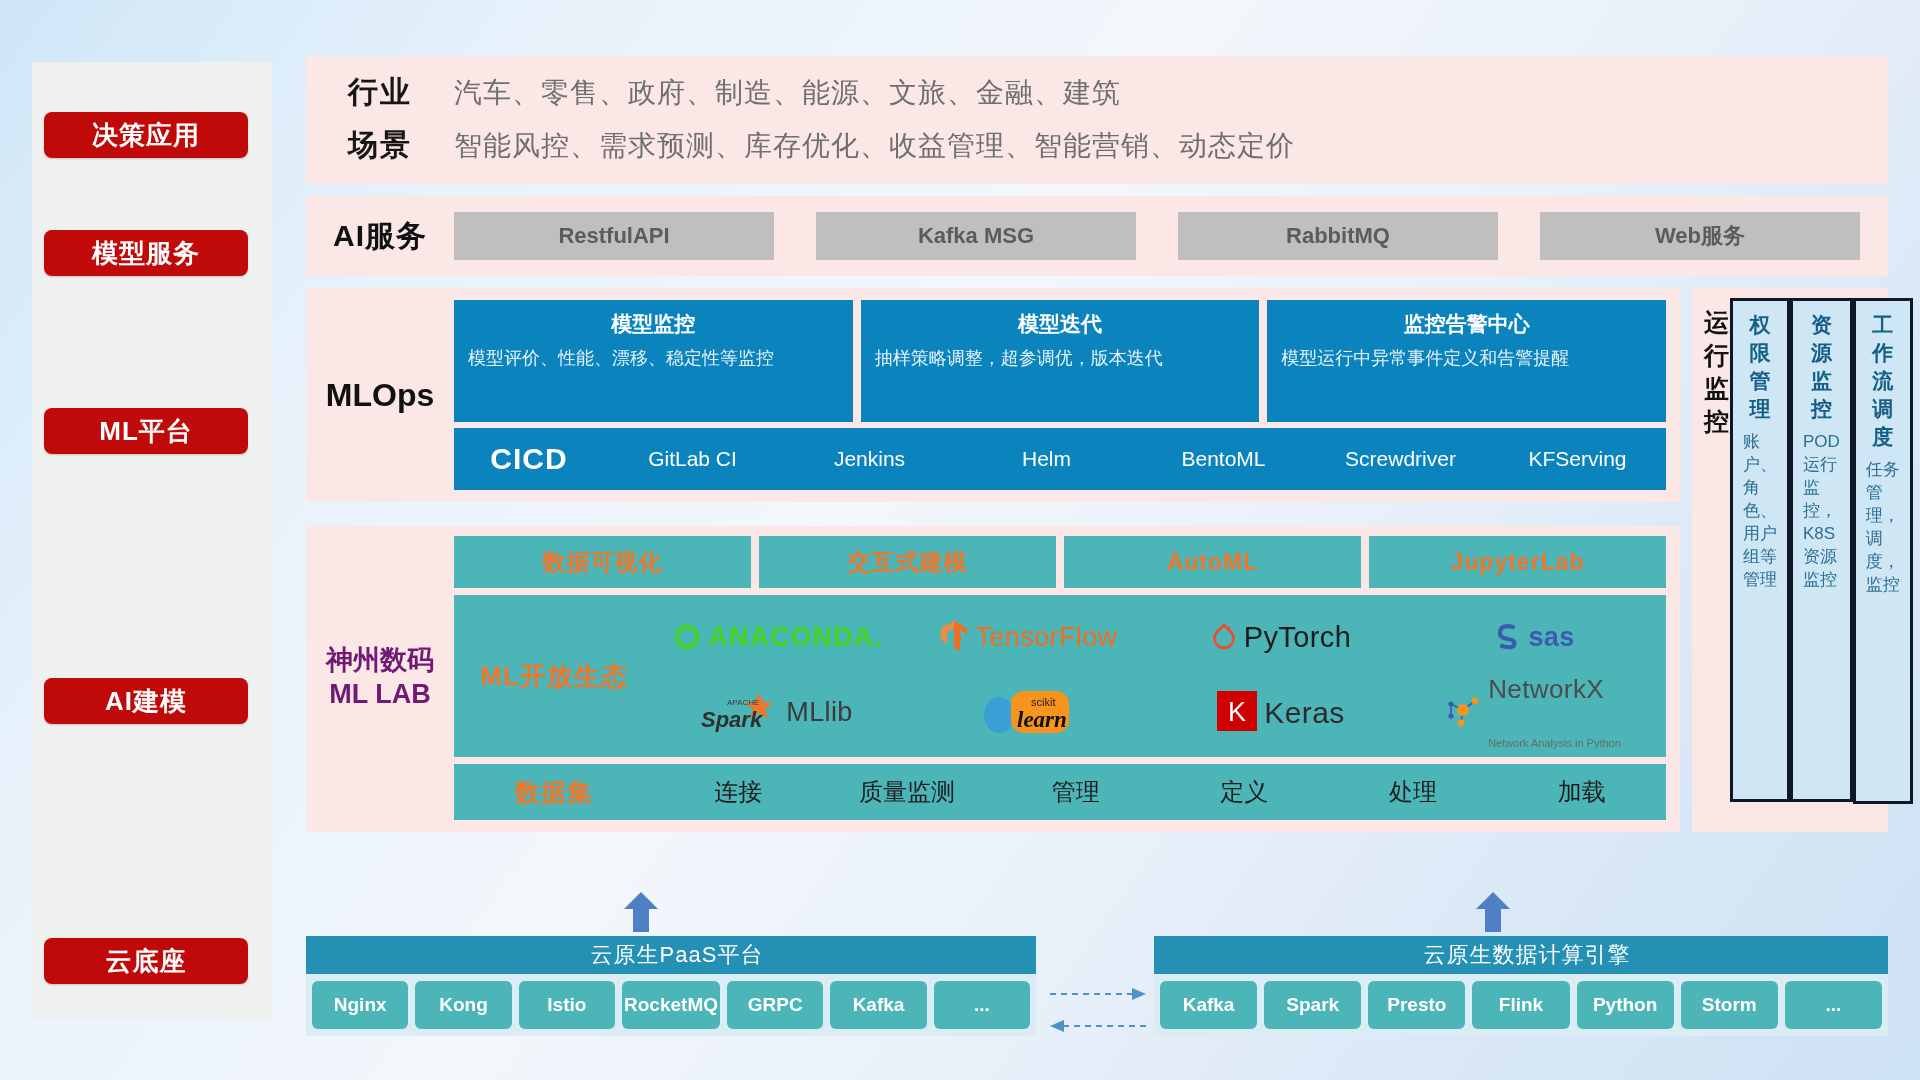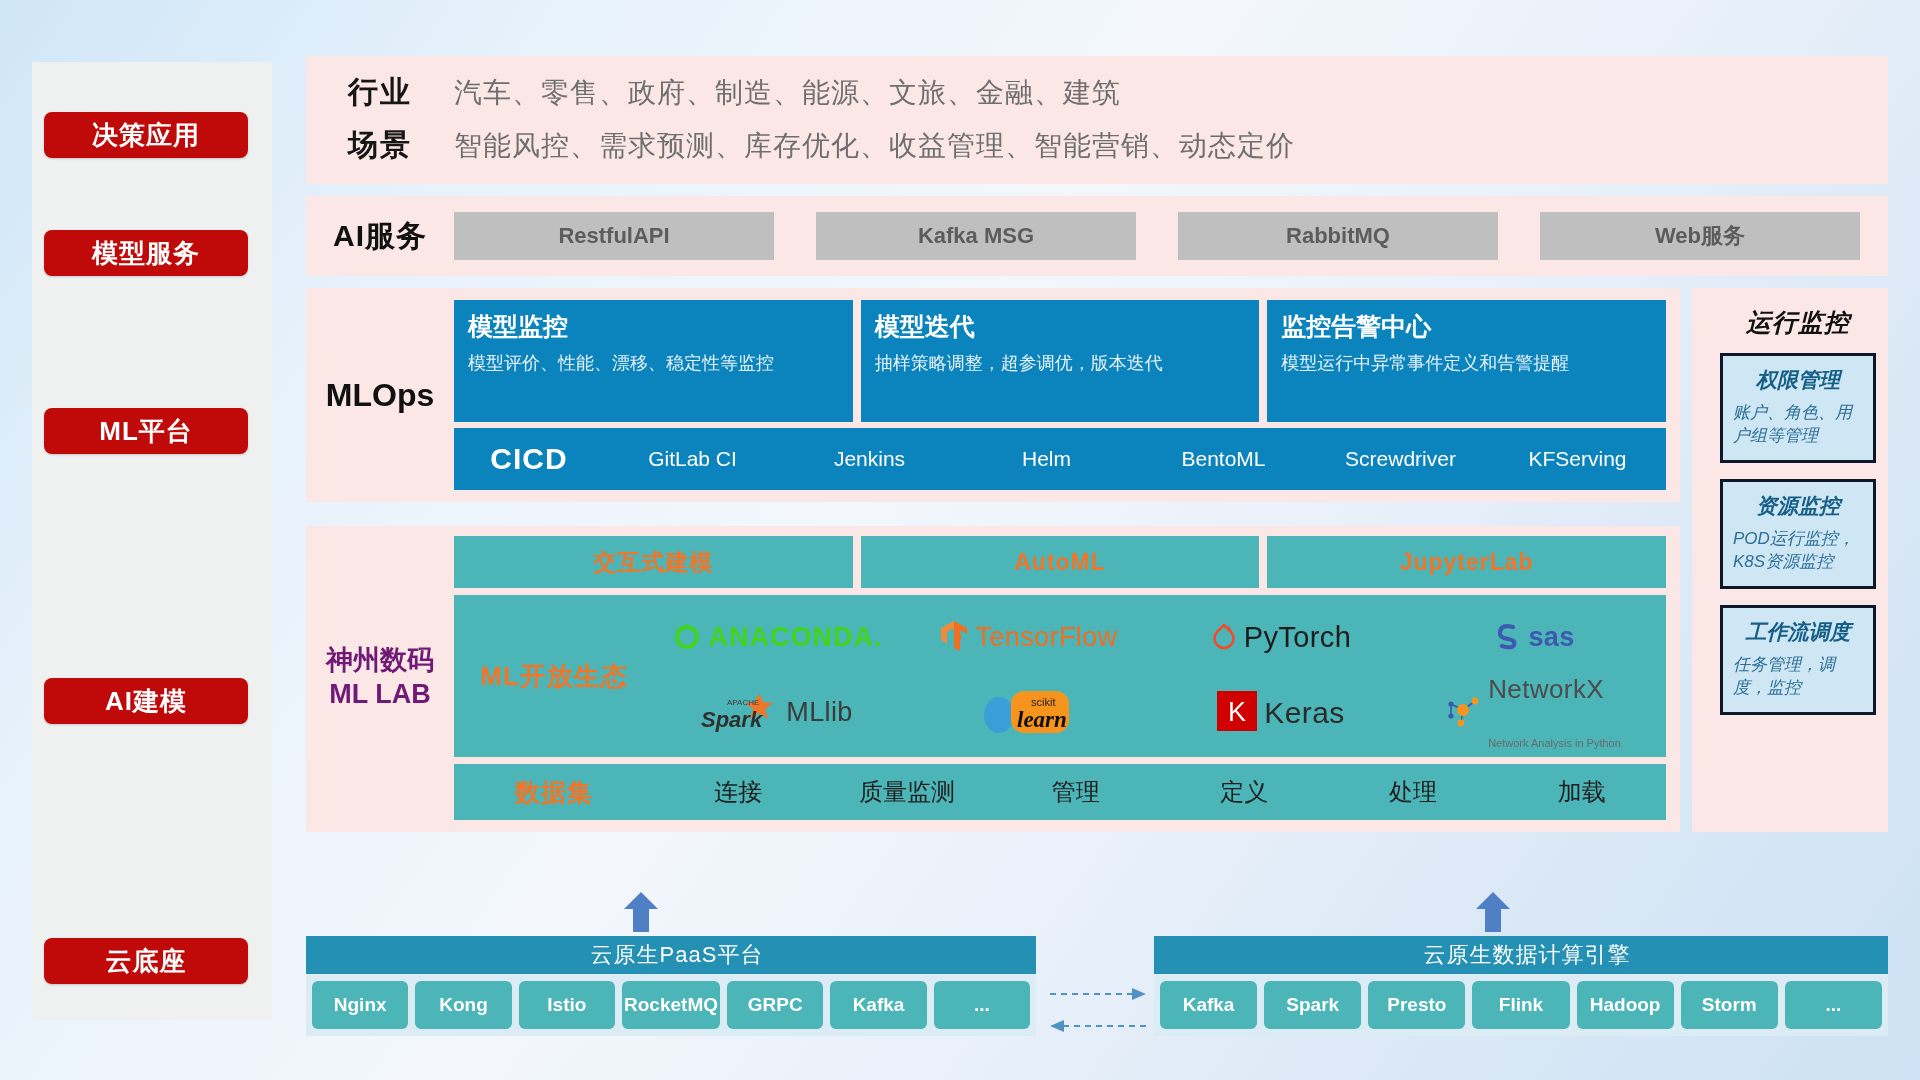--- a/index.html
+++ b/index.html
@@ -55,22 +55,22 @@
     flex:1;height:48px;background:#bfbfbf;color:#5c5c5c;
     display:flex;align-items:center;justify-content:center;
     font-size:22px;font-weight:bold;
   }
 
   
   .mid{display:flex;gap:12px;margin-top:12px;}
   .mid-left{flex:1;display:flex;flex-direction:column;gap:12px;}
   .mid-right{
     width:196px;flex:0 0 196px;background:#fbe8e6;
-    padding:10px 12px 14px 28px;box-sizing:border-box;
-    display:flex;flex-direction:column;font-style:italic;
+    padding:10px 12px 14px 12px;box-sizing:border-box;
+    display:flex;flex-direction:row;
   }
   .mon-title{
     text-align:center;font-size:25px;font-weight:bold;color:#111;
     margin:8px 0 14px 0;letter-spacing:1px;
   }
   .mon-card{
     background:#cfe6f5;border:3px solid #0f172a;
     padding:8px 10px 12px 10px;margin-bottom:16px;box-sizing:border-box;
   }
   .mon-card:last-child{margin-bottom:14px;}
@@ -85,21 +85,21 @@
   .ops-key{
     width:148px;flex:0 0 148px;display:flex;align-items:center;justify-content:center;
     font-size:32px;font-weight:bold;color:#111;
   }
   .ops-body{flex:1;display:flex;flex-direction:column;gap:6px;padding-right:14px;}
   .ops-cards{display:flex;gap:8px;}
   .ops-card{
     flex:1;background:#0b84bd;color:#fff;padding:10px 14px 14px 14px;
     box-sizing:border-box;min-height:122px;
   }
-  .ops-card h3{margin:0 0 8px 0;font-size:25px;font-weight:bold;}
+  .ops-card h3{margin:0 0 8px 0;text-align:center;font-size:21px;font-weight:bold;}
   .ops-card p{margin:0;font-size:18px;line-height:1.38;color:#e7f3fa;}
   .cicd{
     background:#0b84bd;color:#fff;display:flex;align-items:center;
     height:62px;overflow:hidden;
   }
   .cicd-label{
     flex:0 0 150px;text-align:center;font-size:30px;font-weight:bold;letter-spacing:1px;
   }
   .cicd-item{
     flex:1;text-align:center;font-size:21px;line-height:1.05;
@@ -242,20 +242,21 @@
 
         <div class="lab">
           <div class="lab-key">
             <div>
               <div>神州数码</div>
               <div>ML LAB</div>
             </div>
           </div>
           <div class="lab-body">
             <div class="lab-tabs">
+              <div class="lab-tab">数据可视化</div>
               <div class="lab-tab">交互式建模</div>
               <div class="lab-tab">AutoML</div>
               <div class="lab-tab">JupyterLab</div>
             </div>
 
             <div class="eco">
               <div class="eco-label">ML开放生态</div>
               <div class="eco-grid">
 
                 <div class="logo">
@@ -419,20 +420,20 @@
       </div>
     </div>
 
     <div class="cl-col cl-right">
       <div class="cl-head">云原生数据计算引擎</div>
       <div class="cl-body">
         <div class="cl-pill">Kafka</div>
         <div class="cl-pill">Spark</div>
         <div class="cl-pill">Presto</div>
         <div class="cl-pill">Flink</div>
-        <div class="cl-pill">Hadoop</div>
+        <div class="cl-pill">Python</div>
         <div class="cl-pill">Storm</div>
         <div class="cl-pill">...</div>
       </div>
     </div>
   </div>
 
 </div>
 
 </body></html>

